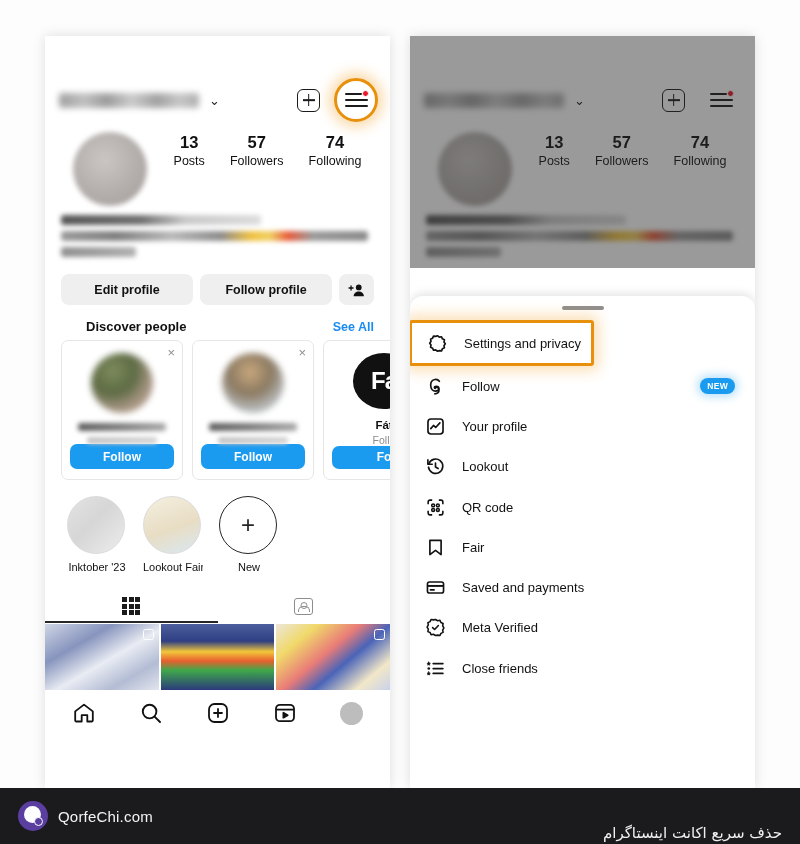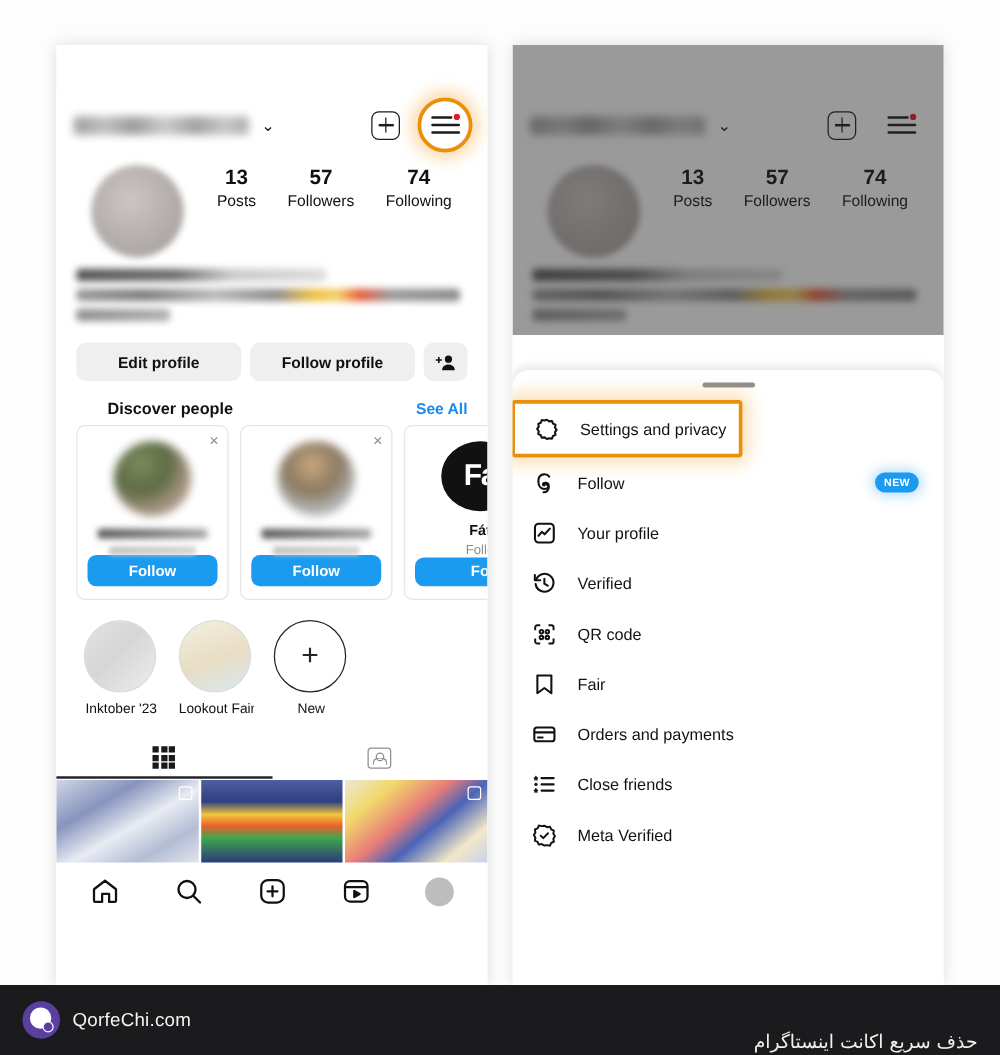--- a/index.html
+++ b/index.html
@@ -428,21 +428,21 @@
           </div>
 
           <div class="mrow">
             <div class="micon">
               <svg width="21" height="21" viewBox="0 0 24 24" fill="none" stroke="#121212" stroke-width="1.9" stroke-linecap="round">
                 <path d="M4.3 9.2A8.2 8.2 0 1 1 4 12.8"></path>
                 <path d="M3.3 4.5v4.9h4.9" stroke-linejoin="round"></path>
                 <path d="M12 8.1v4.4l3 1.8"></path>
               </svg>
             </div>
-            <div class="mlabel">Verified</div>
+            <div class="mlabel">Lookout</div>
           </div>
 
           <div class="mrow">
             <div class="micon">
               <svg width="21" height="21" viewBox="0 0 24 24" fill="none" stroke="#121212" stroke-width="1.8">
                 <path d="M3.6 8.2V5.6a2 2 0 0 1 2-2h2.6M15.8 3.6h2.6a2 2 0 0 1 2 2v2.6M20.4 15.8v2.6a2 2 0 0 1-2 2h-2.6M8.2 20.4H5.6a2 2 0 0 1-2-2v-2.6"></path>
                 <circle cx="9.3" cy="9.6" r="1.6"></circle>
                   <circle cx="14.7" cy="9.6" r="1.6"></circle>
                 <circle cx="9.3" cy="14.8" r="1.6"></circle>
                   <circle cx="14.7" cy="14.8" r="1.6"></circle>
@@ -463,43 +463,43 @@
 
 
           <div class="mrow">
             <div class="micon">
               <svg width="21" height="21" viewBox="0 0 24 24" fill="none" stroke="#121212" stroke-width="1.9">
                 <rect x="2.8" y="5.7" width="18.4" height="12.6" rx="2.4"></rect>
                 <path d="M2.8 10.2h18.4" stroke-width="2.2"></path>
                 <path d="M6.2 14.8h4.2" stroke-linecap="round"></path>
               </svg>
             </div>
-            <div class="mlabel">Orders and payments</div>
+            <div class="mlabel">Saved and payments</div>
+          </div>
+
+          <div class="mrow">
+            <div class="micon">
+              <svg width="21" height="21" viewBox="0 0 24 24" fill="none" stroke="#121212" stroke-width="1.8" stroke-linejoin="round">
+                <path d="M12 2.9l2.4 1.4 2.7-.5 1.1 2.5 2.5 1.1-.5 2.7 1.4 2.4-1.4 2.4.5 2.7-2.5 1.1-1.1 2.5-2.7-.5L12 21.1l-2.4-1.4-2.7.5-1.1-2.5-2.5-1.1.5-2.7L2.4 11.5l1.4-2.4-.5-2.7 2.5-1.1 1.1-2.5 2.7.5z"></path>
+                <path d="M8.7 12.1l2.3 2.2 4.3-4.5" stroke-linecap="round"></path>
+              </svg>
+            </div>
+            <div class="mlabel">Meta Verified</div>
           </div>
 
           <div class="mrow">
             <div class="micon">
               <svg width="21" height="21" viewBox="0 0 24 24" fill="none" stroke="#121212" stroke-width="2" stroke-linecap="round">
                 <path d="M9.4 6.3h11M9.4 12h11M9.4 17.7h11"></path>
                 <path d="M4.3 4.6l.5 1.2 1.3.2-.9.9.2 1.3-1.1-.6-1.2.6.2-1.3-.9-.9 1.3-.2z" fill="#121212" stroke-width="0.8"></path>
                 <circle cx="4.3" cy="12" r="1.5" fill="#121212" stroke="none"></circle>
                 <path d="M4.3 15.8l.5 1.2 1.3.2-.9.9.2 1.3-1.1-.6-1.2.6.2-1.3-.9-.9 1.3-.2z" fill="#121212" stroke-width="0.8"></path>
               </svg>
             </div>
             <div class="mlabel">Close friends</div>
-          </div>
-
-          <div class="mrow">
-            <div class="micon">
-              <svg width="21" height="21" viewBox="0 0 24 24" fill="none" stroke="#121212" stroke-width="1.8" stroke-linejoin="round">
-                <path d="M12 2.9l2.4 1.4 2.7-.5 1.1 2.5 2.5 1.1-.5 2.7 1.4 2.4-1.4 2.4.5 2.7-2.5 1.1-1.1 2.5-2.7-.5L12 21.1l-2.4-1.4-2.7.5-1.1-2.5-2.5-1.1.5-2.7L2.4 11.5l1.4-2.4-.5-2.7 2.5-1.1 1.1-2.5 2.7.5z"></path>
-                <path d="M8.7 12.1l2.3 2.2 4.3-4.5" stroke-linecap="round"></path>
-              </svg>
-            </div>
-            <div class="mlabel">Meta Verified</div>
           </div>
 
 
         </div>
       </div>
 
     </div>
   </div>
 
   <div id="footer">

